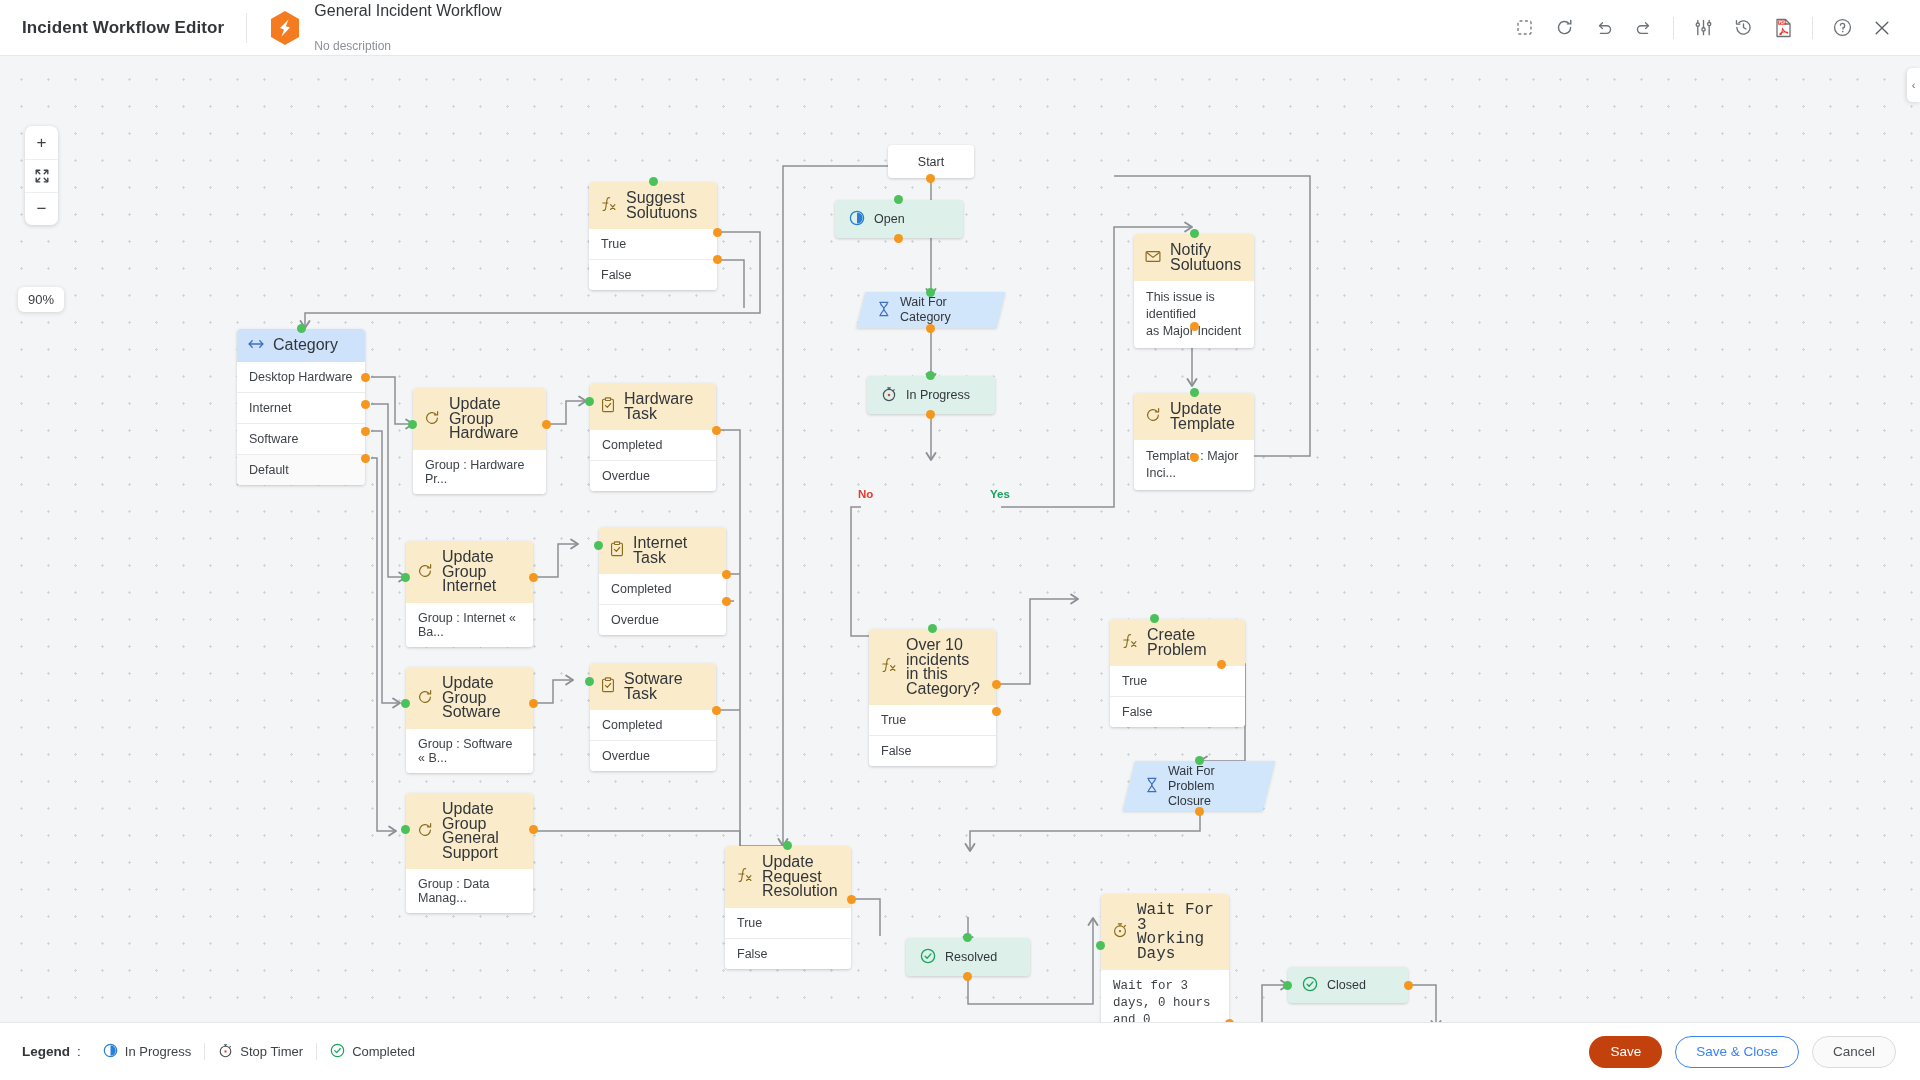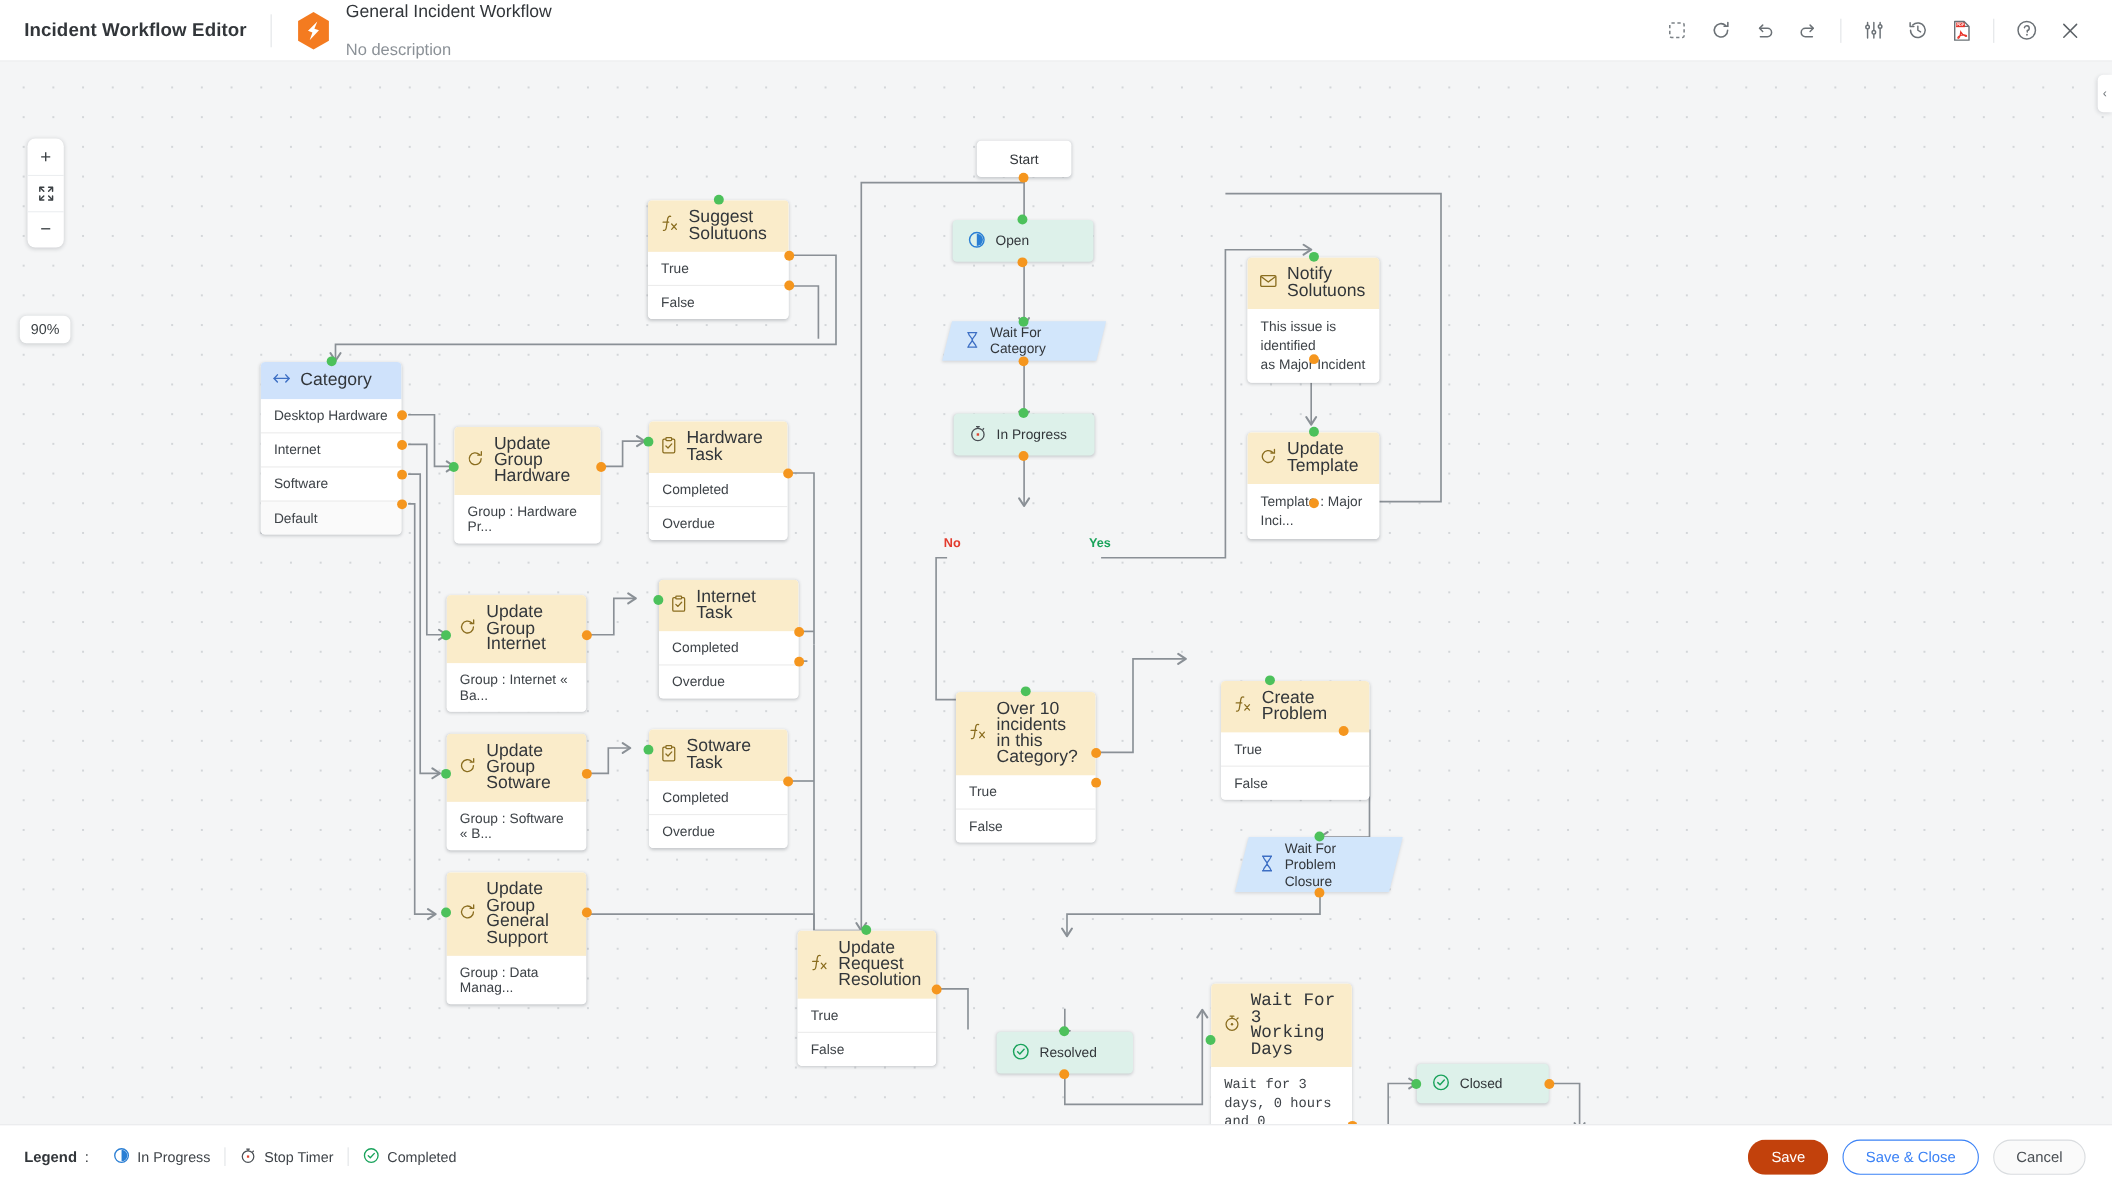--- a/index.html
+++ b/index.html
@@ -19,21 +19,21 @@
   }
   #app-title {
     font-size: 17px; font-weight: 600; color: #32363a;
     margin-left: 22px; letter-spacing: .1px; white-space: nowrap;
   }
   .hdr-sep { width: 1px; height: 30px; background: #e2e4e7; margin: 0 22px; }
   #brand-logo { width: 32px; height: 36px; position: relative; flex: 0 0 32px; }
   #brand-logo svg { display: block; }
   #doc-meta { margin-left: 13px; display: flex; flex-direction: column; justify-content: center; }
   #doc-title { font-size: 16px; font-weight: 400; color: #32363a; line-height: 18px; white-space: nowrap;}
-  #doc-desc { font-size: 15px; color: #8b9197; line-height: 16px; margin-top: 18px; white-space: nowrap;}
+  #doc-desc { font-size: 12px; color: #8b9197; line-height: 16px; margin-top: 18px; white-space: nowrap;}
   #hdr-tools { margin-left: auto; display: flex; align-items: center; padding-right: 18px; gap: 0px; }
   .tool-btn {
     width: 40px; height: 40px; display: flex; align-items: center; justify-content: center;
     border-radius: 6px; cursor: pointer; color: #6b7176;
   }
   .tool-div { width: 1px; height: 22px; background: #e2e4e7; margin: 0 9px; }
 
   
   #canvas {
     position: absolute; top: 56px; left: 0; width: 1920px; height: 966px;
@@ -319,28 +319,28 @@
       <path d="M968,861 L968,888" marker-end="url(#ar)"></path>
 
       <path d="M968,920 L968,948 L1093,948 L1093,862" marker-end="url(#ar)"></path>
 
       <path d="M1229,968 L1262,968 L1262,929 L1288,929" marker-end="url(#ar)"></path>
 
       <path d="M1408,929 L1436,929 L1436,972" marker-end="url(#ar)"></path>
     </g>
   </svg>
 
-  <div class="node" style="left:888px; top:72px;text-align:right;">
+  <div class="node" style="left:888px; top:89px;text-align:right;">
     <div class="pill plain" style="width:86px; height:33px;">
       <span>Start</span>
     </div>
     <div class="port out" style="left:38px; top:29px;"></div>
   </div>
 
-  <div class="node" style="left:866px; top:144px;">
+  <div class="node" style="left:835px; top:144px;">
     <div class="pill mint" style="width:128px; height:38px;">
       <span>
         <svg width="16" height="16" viewBox="0 0 16 16">
             <circle cx="8" cy="8" r="6.6" fill="none" stroke="#2b7fd4" stroke-width="1.3"></circle>
             <path d="M8 2.4a5.6 5.6 0 0 1 0 11.2z" fill="#2b7fd4"></path>
           </svg>
       </span>
       <span>Open</span>
     </div>
     <div class="port in" style="left:59px; top:-5px;"></div>

